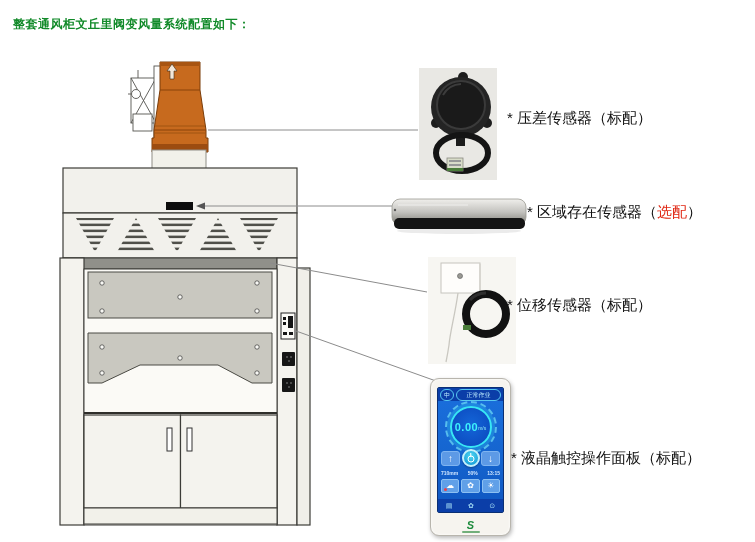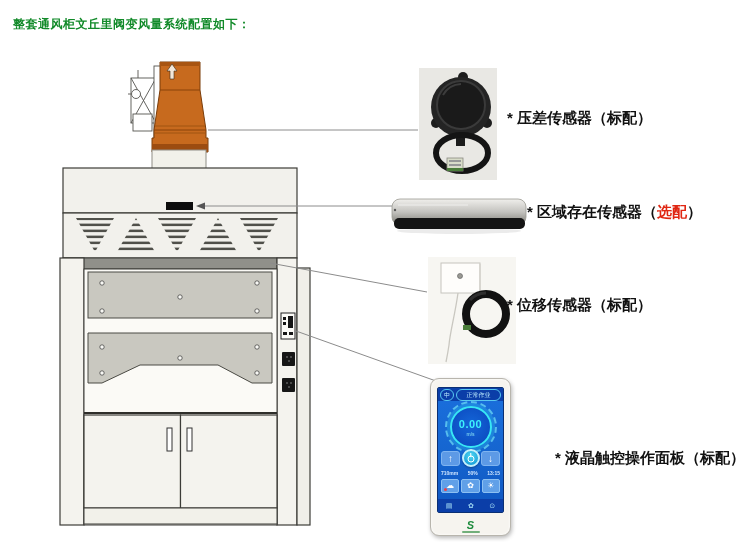--- a/index.html
+++ b/index.html
@@ -13,46 +13,46 @@
   html,body{background:#ffffff;}
   body{font-family:"Liberation Sans","DejaVu Sans",sans-serif;}
   .canvas{position:relative;width:755px;height:542px;background:#ffffff;overflow:hidden;}
   .title{
     position:absolute;left:13px;top:16px;
     font-size:12px;font-weight:bold;color:var(--title-green);
     letter-spacing:.5px;white-space:nowrap;
   }
   .artwork{position:absolute;left:0;top:0;}
   
-  .ann{position:absolute;font-size:15px;font-weight:700;color:var(--standard-black);white-space:nowrap;z-index:5;}
+  .ann{position:absolute;font-size:15px;font-weight:400;color:var(--standard-black);white-space:nowrap;z-index:5;}
   .ann .red{color:var(--optional-red);}
   .ann-pressure{left:507px;top:109px;}
   .ann-presence{left:527px;top:203px;}
   .ann-displacement{left:507px;top:296px;}
-  .ann-panel{left:511px;top:449px;padding-left:44px;}
+  .ann-panel{left:511px;top:449px;}
 
   
   .lcd{
     position:absolute;left:430px;top:378px;width:81px;height:158px;z-index:4;
     background:#f6f4ef;border:1px solid #b8b5ad;border-radius:9px;
     box-shadow:1px 2px 4px rgba(0,0,0,.28), inset 0 0 3px #ffffff;
   }
   .screen{
     position:absolute;left:6px;top:8px;width:67px;height:126px;
     background:linear-gradient(180deg,#1a6fdd 0%,#1565cf 55%,#0e55c0 100%);
     border:1px solid #0a2f73;border-radius:2px;overflow:hidden;
   }
   .statusbar{height:13px;background:#0b3ea8;display:flex;align-items:center;gap:2px;padding:0 2px;}
   .pill{border:1px solid #57c8f0;border-radius:6px;color:#bfeeff;font-size:6px;line-height:8px;padding:1px 3px;}
   .pill.mode{flex:1;text-align:center;}
   .gauge{
     position:relative;width:42px;height:42px;margin:5px auto 0 auto;border-radius:50%;
     border:2px solid #38e6f4;background:radial-gradient(circle at 50% 45%,#1466d8 0%,#0d4fc4 70%);
     box-shadow:0 0 0 3px rgba(56,230,244,.22);
-    display:flex;flex-direction:column;align-items:center;justify-content:center;
+    display:flex;flex-direction:row;align-items:center;justify-content:center;
   }
   .gauge::before{
     content:"";position:absolute;left:-7px;top:-7px;right:-7px;bottom:-7px;
     border:2px dashed rgba(120,235,250,.65);border-radius:50%;
   }
   .gval{font-size:11px;font-weight:bold;color:#3df2fc;letter-spacing:.5px;}
   .gunit{font-size:5px;color:#8fe8f6;margin-top:1px;}
   .ctrlrow{display:flex;justify-content:space-between;align-items:flex-start;padding:0 3px;margin-top:3px;}
   .sbtn{
     width:19px;height:15px;background:#5d9ae6;border:1px solid #7fb4f0;border-radius:3px;

